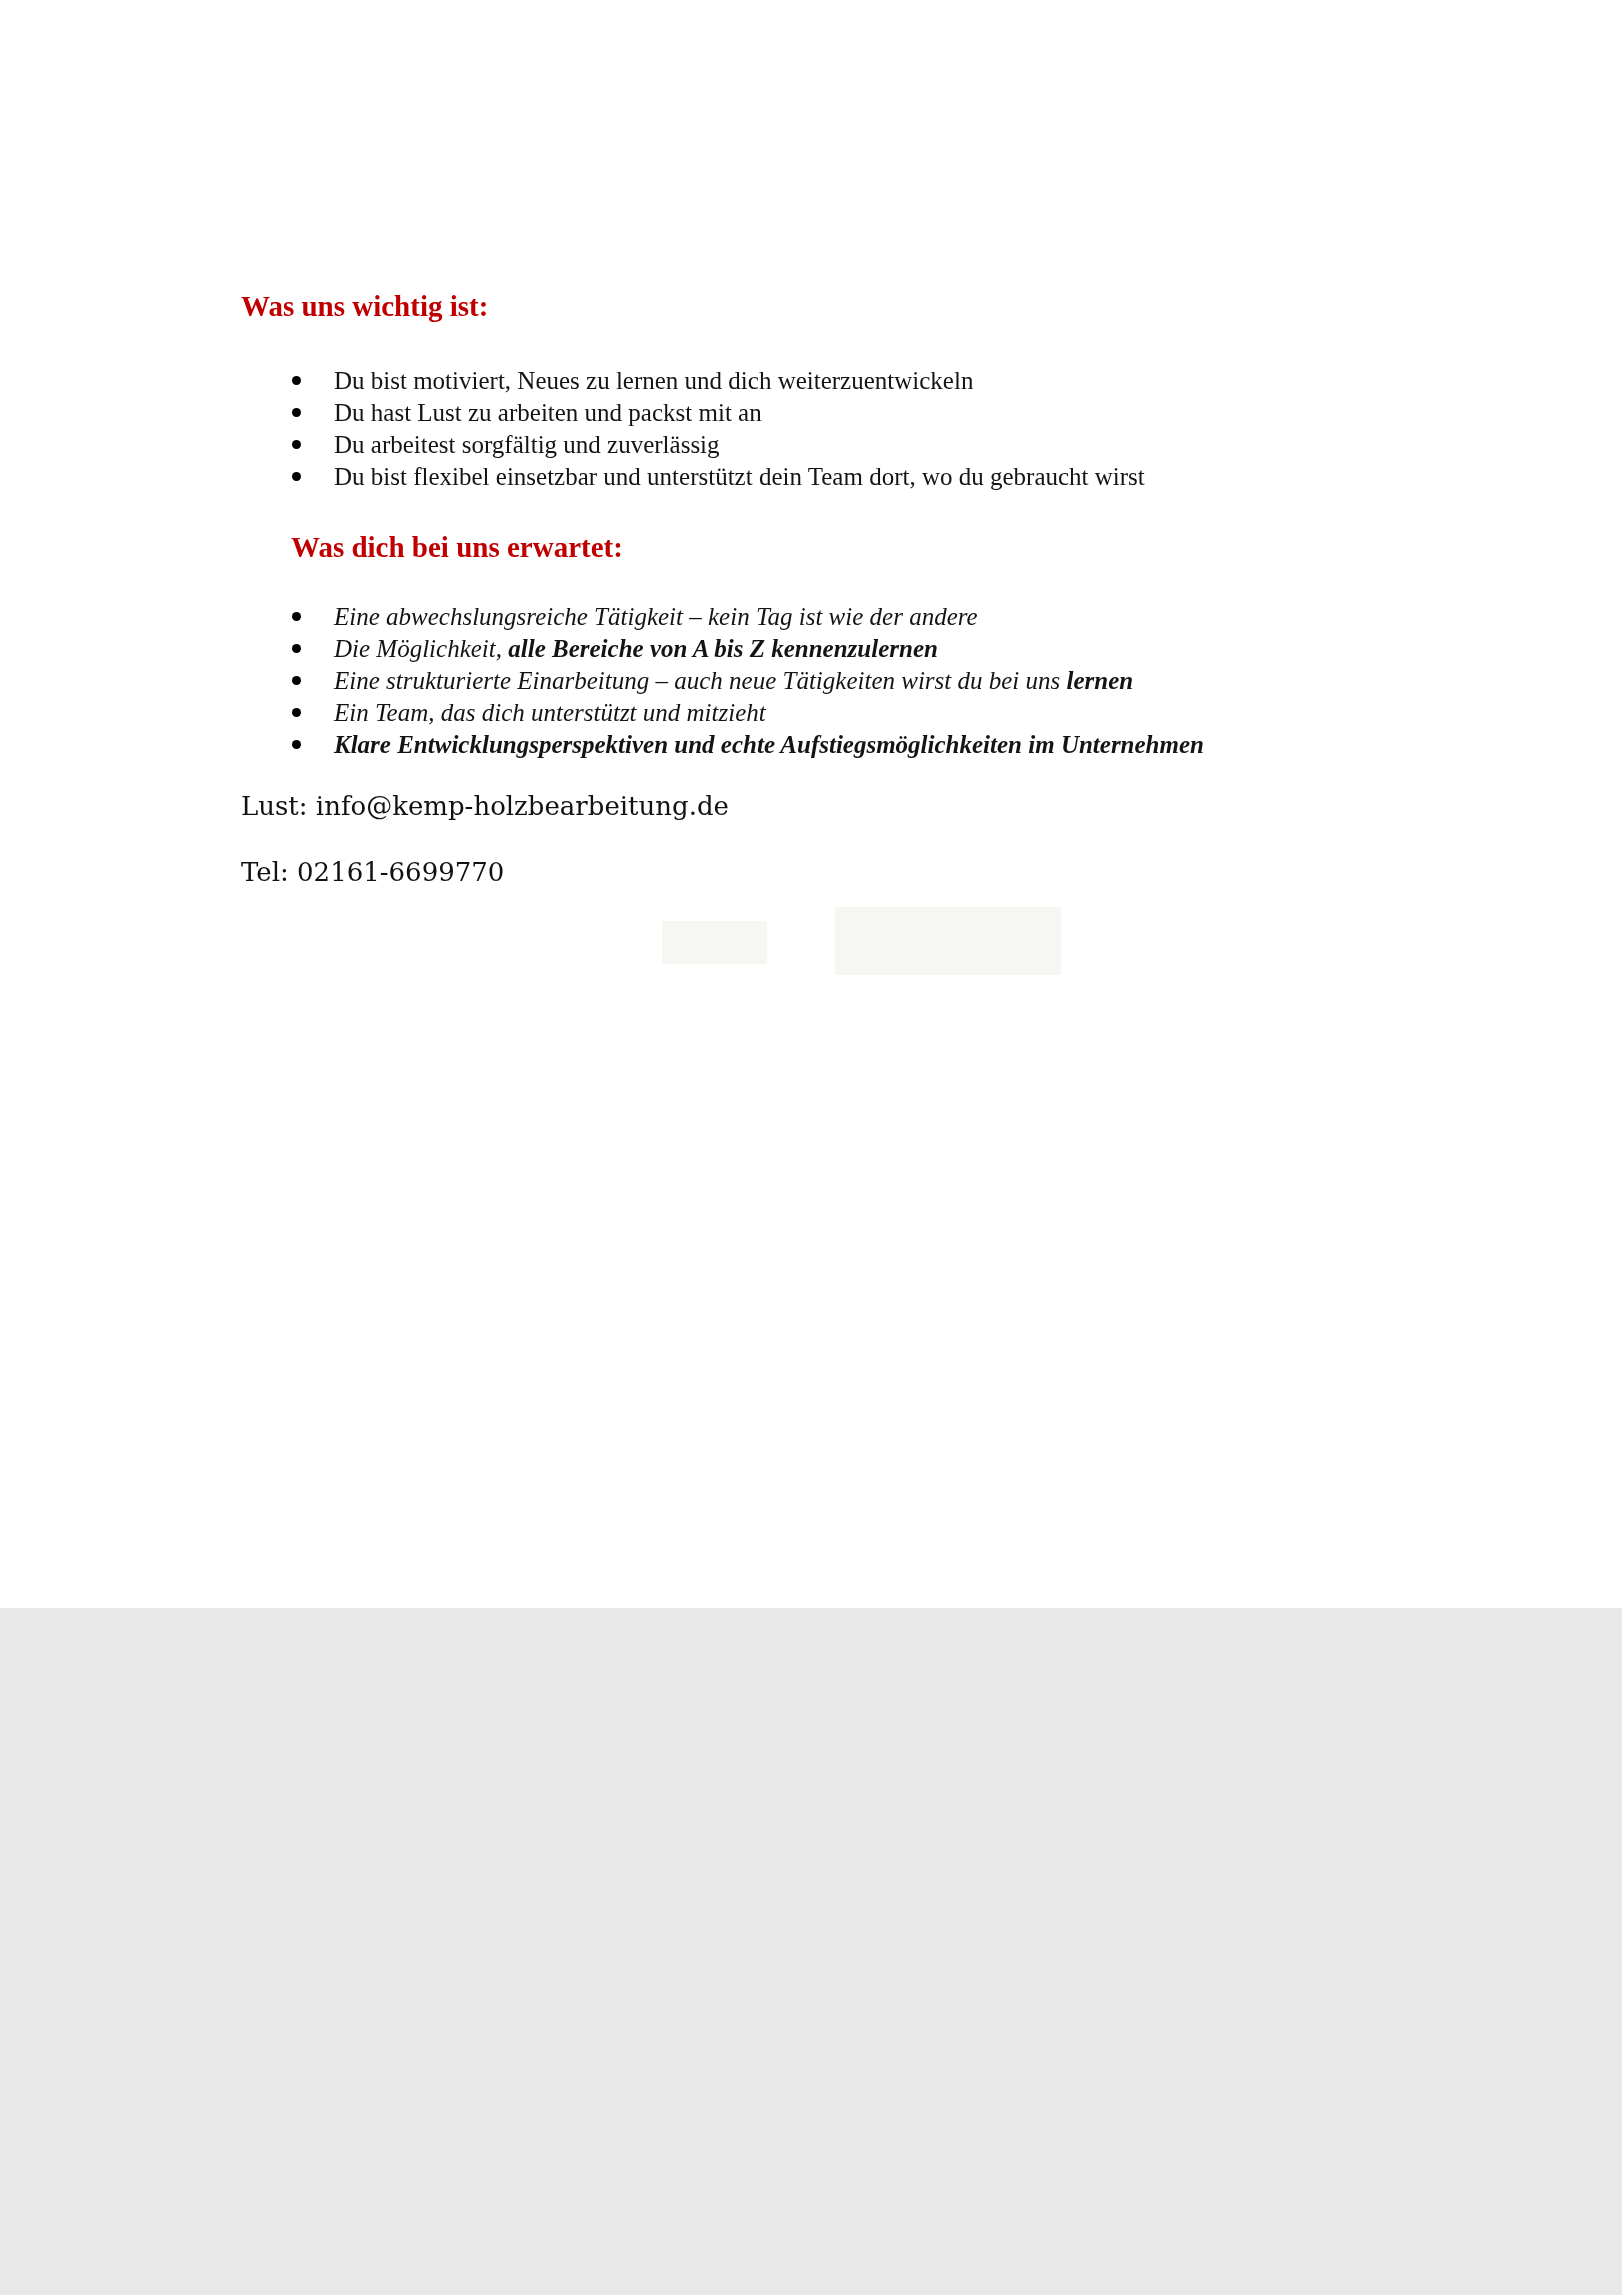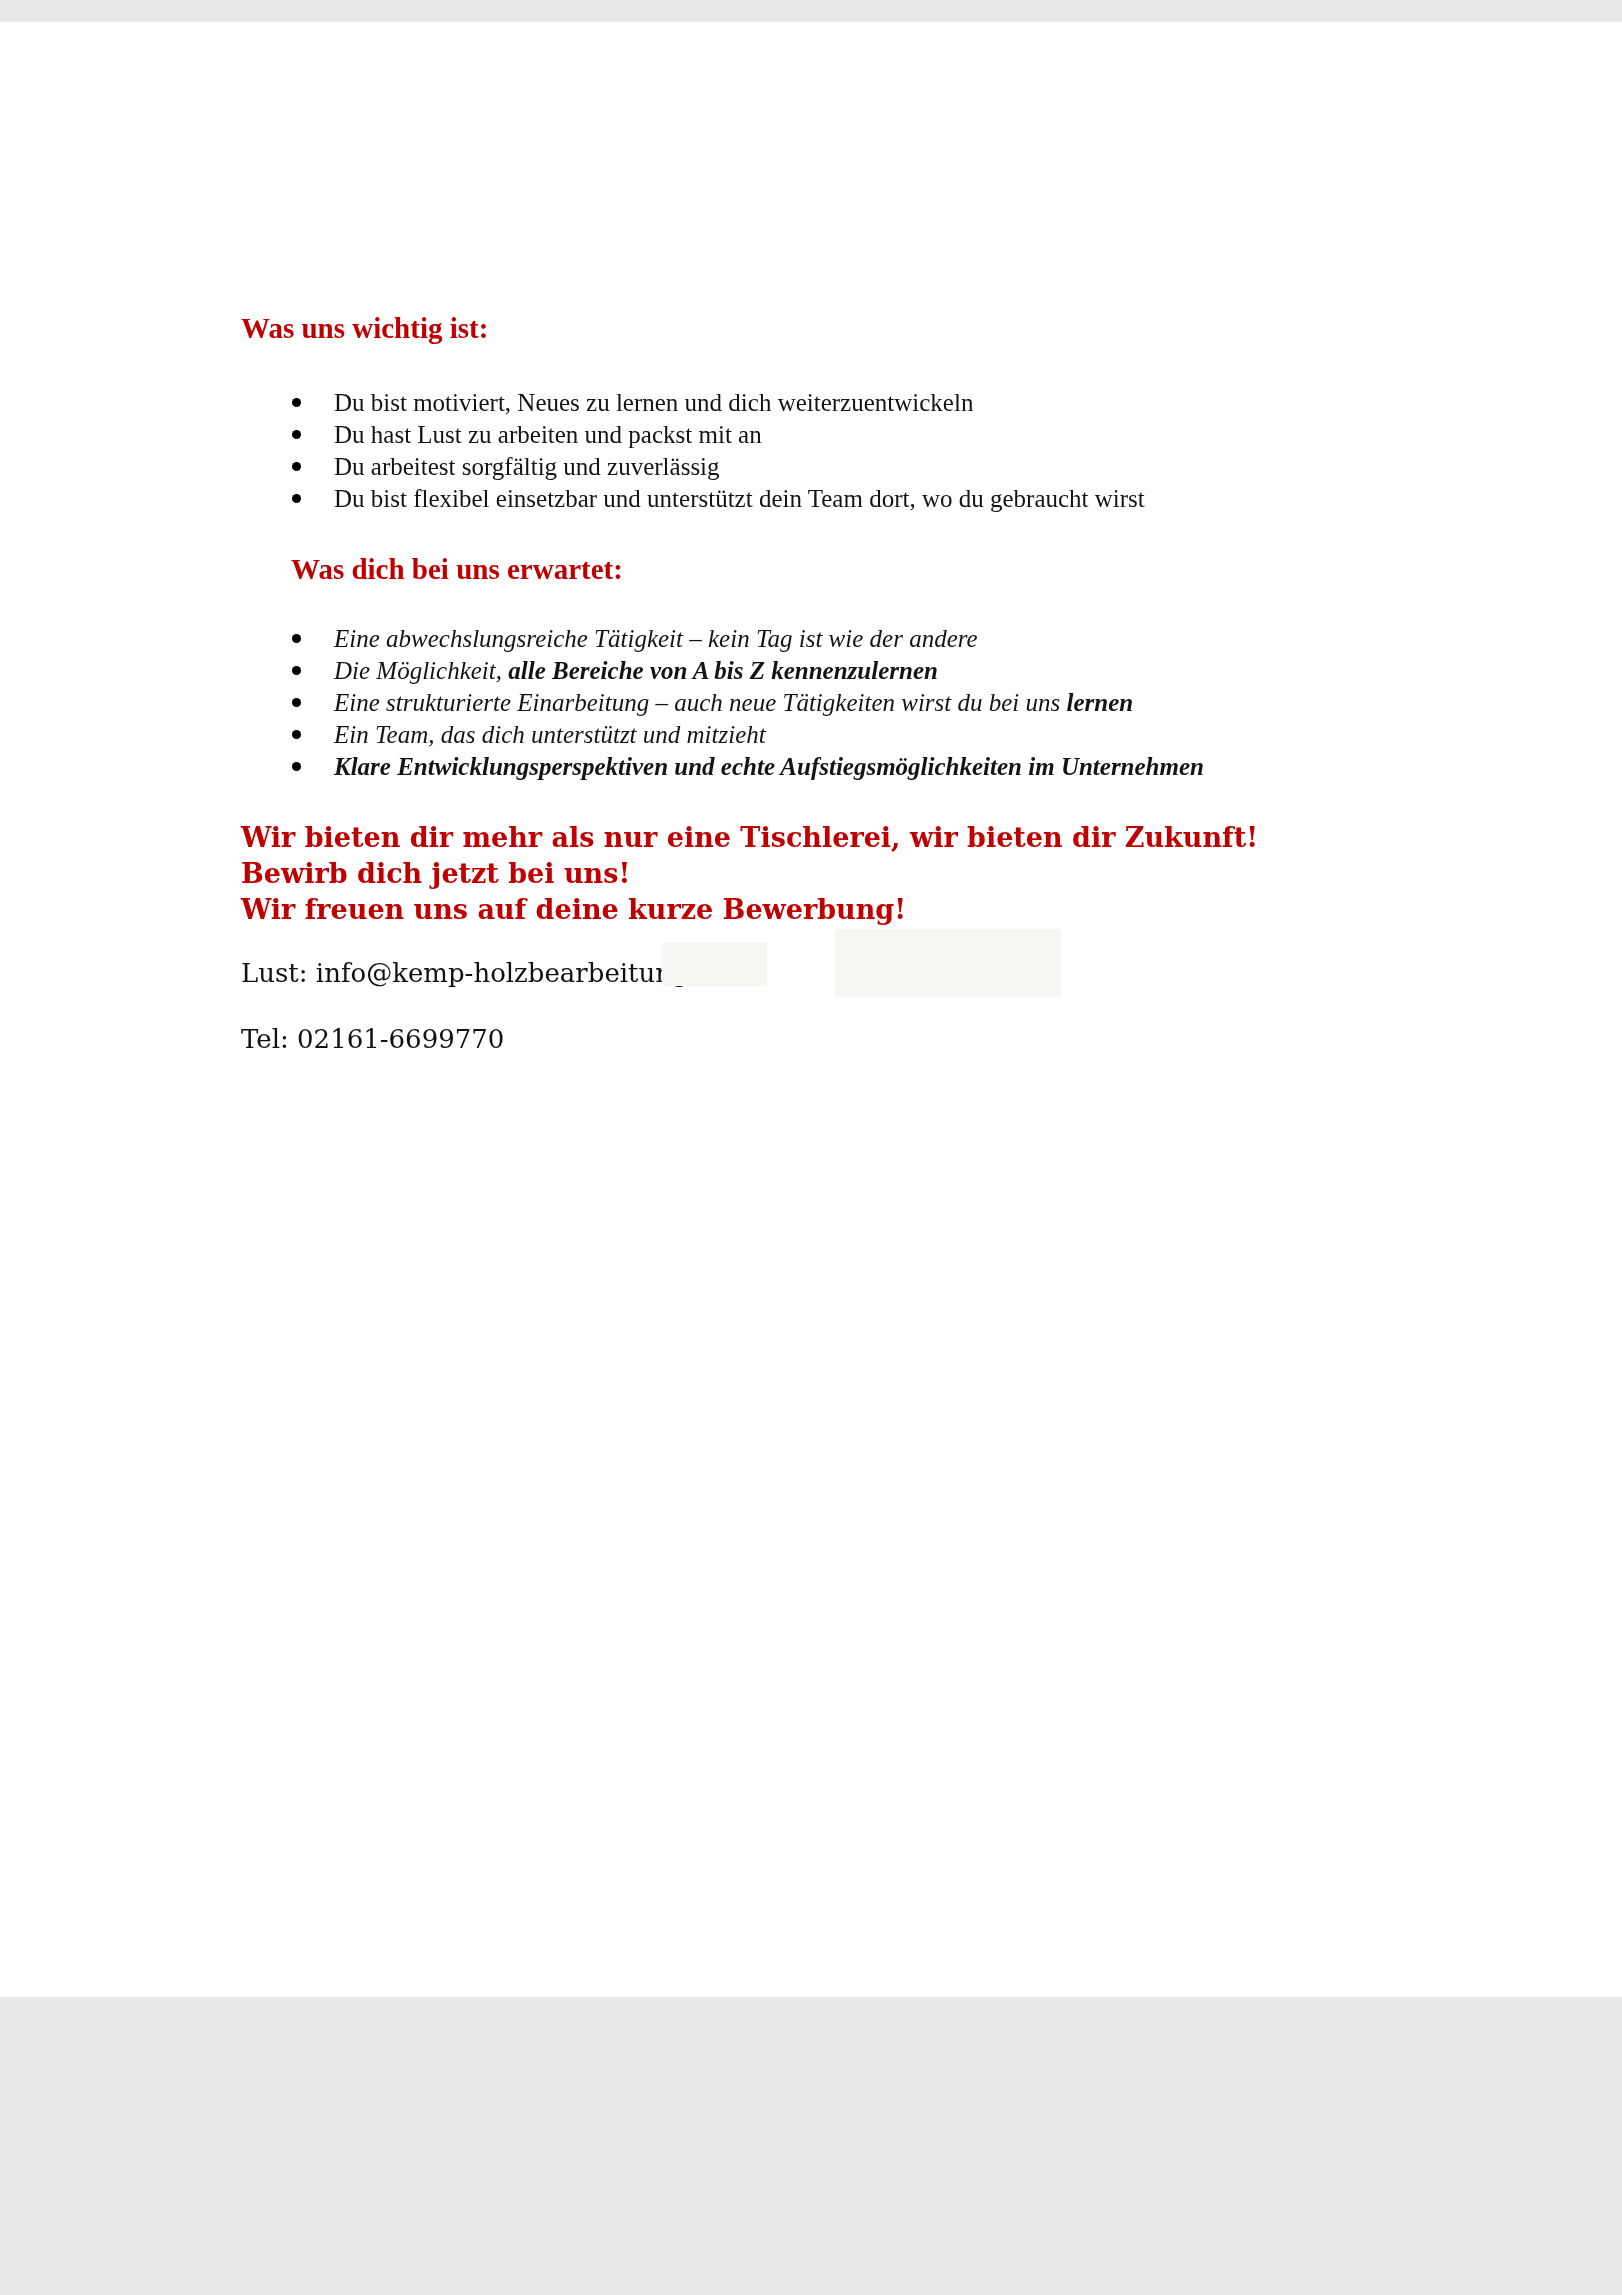--- a/index.html
+++ b/index.html
@@ -1,23 +1,22 @@
 <!DOCTYPE html>
 <html style="font-size:11px"><head>
 <meta charset="utf-8">
 <style>
   html, body { margin: 0; padding: 0; background: #e8e8e8; }
   .page {
     position: relative;
     width: 1623px;
-    height: 1975px;
+    height: 1608px;
     background: #ffffff;
     overflow: hidden;
     font-family: "Liberation Serif", serif;
-    margin-top: 22px;
   }
   .content {
     position: absolute;
     left: 241px;
     top: 291px;
     width: 1143px;
   }
   .sec-heading {
     margin: 0;
     font-family: "Liberation Serif", serif;
@@ -120,25 +119,20 @@
       <li>
         <span class="bullet-dot"></span>
         <span>Ein Team, das dich unterstützt und mitzieht</span><span class="b"></span>
       </li>
       <li>
         <span class="bullet-dot"></span>
         <span></span><span class="b">Klare Entwicklungsperspektiven und echte Aufstiegsmöglichkeiten im Unternehmen</span>
       </li>
     </ul>
 
-    <div class="closing">
-      <p>Wir bieten dir mehr als nur eine Tischlerei, wir bieten dir Zukunft!</p>
-      <p>Bewirb dich jetzt bei uns!</p>
-      <p>Wir freuen uns auf deine kurze Bewerbung!</p>
-    </div>
 
     <p class="contact-line mail"><span>Lust: </span><span>info@kemp-holzbearbeitung.de</span></p>
 
     <p class="contact-line tel"><span>Tel: </span><span>02161-6699770</span></p>
 
   </div>
 
   <div class="redacted one"></div>
   <div class="redacted two"></div>
 

